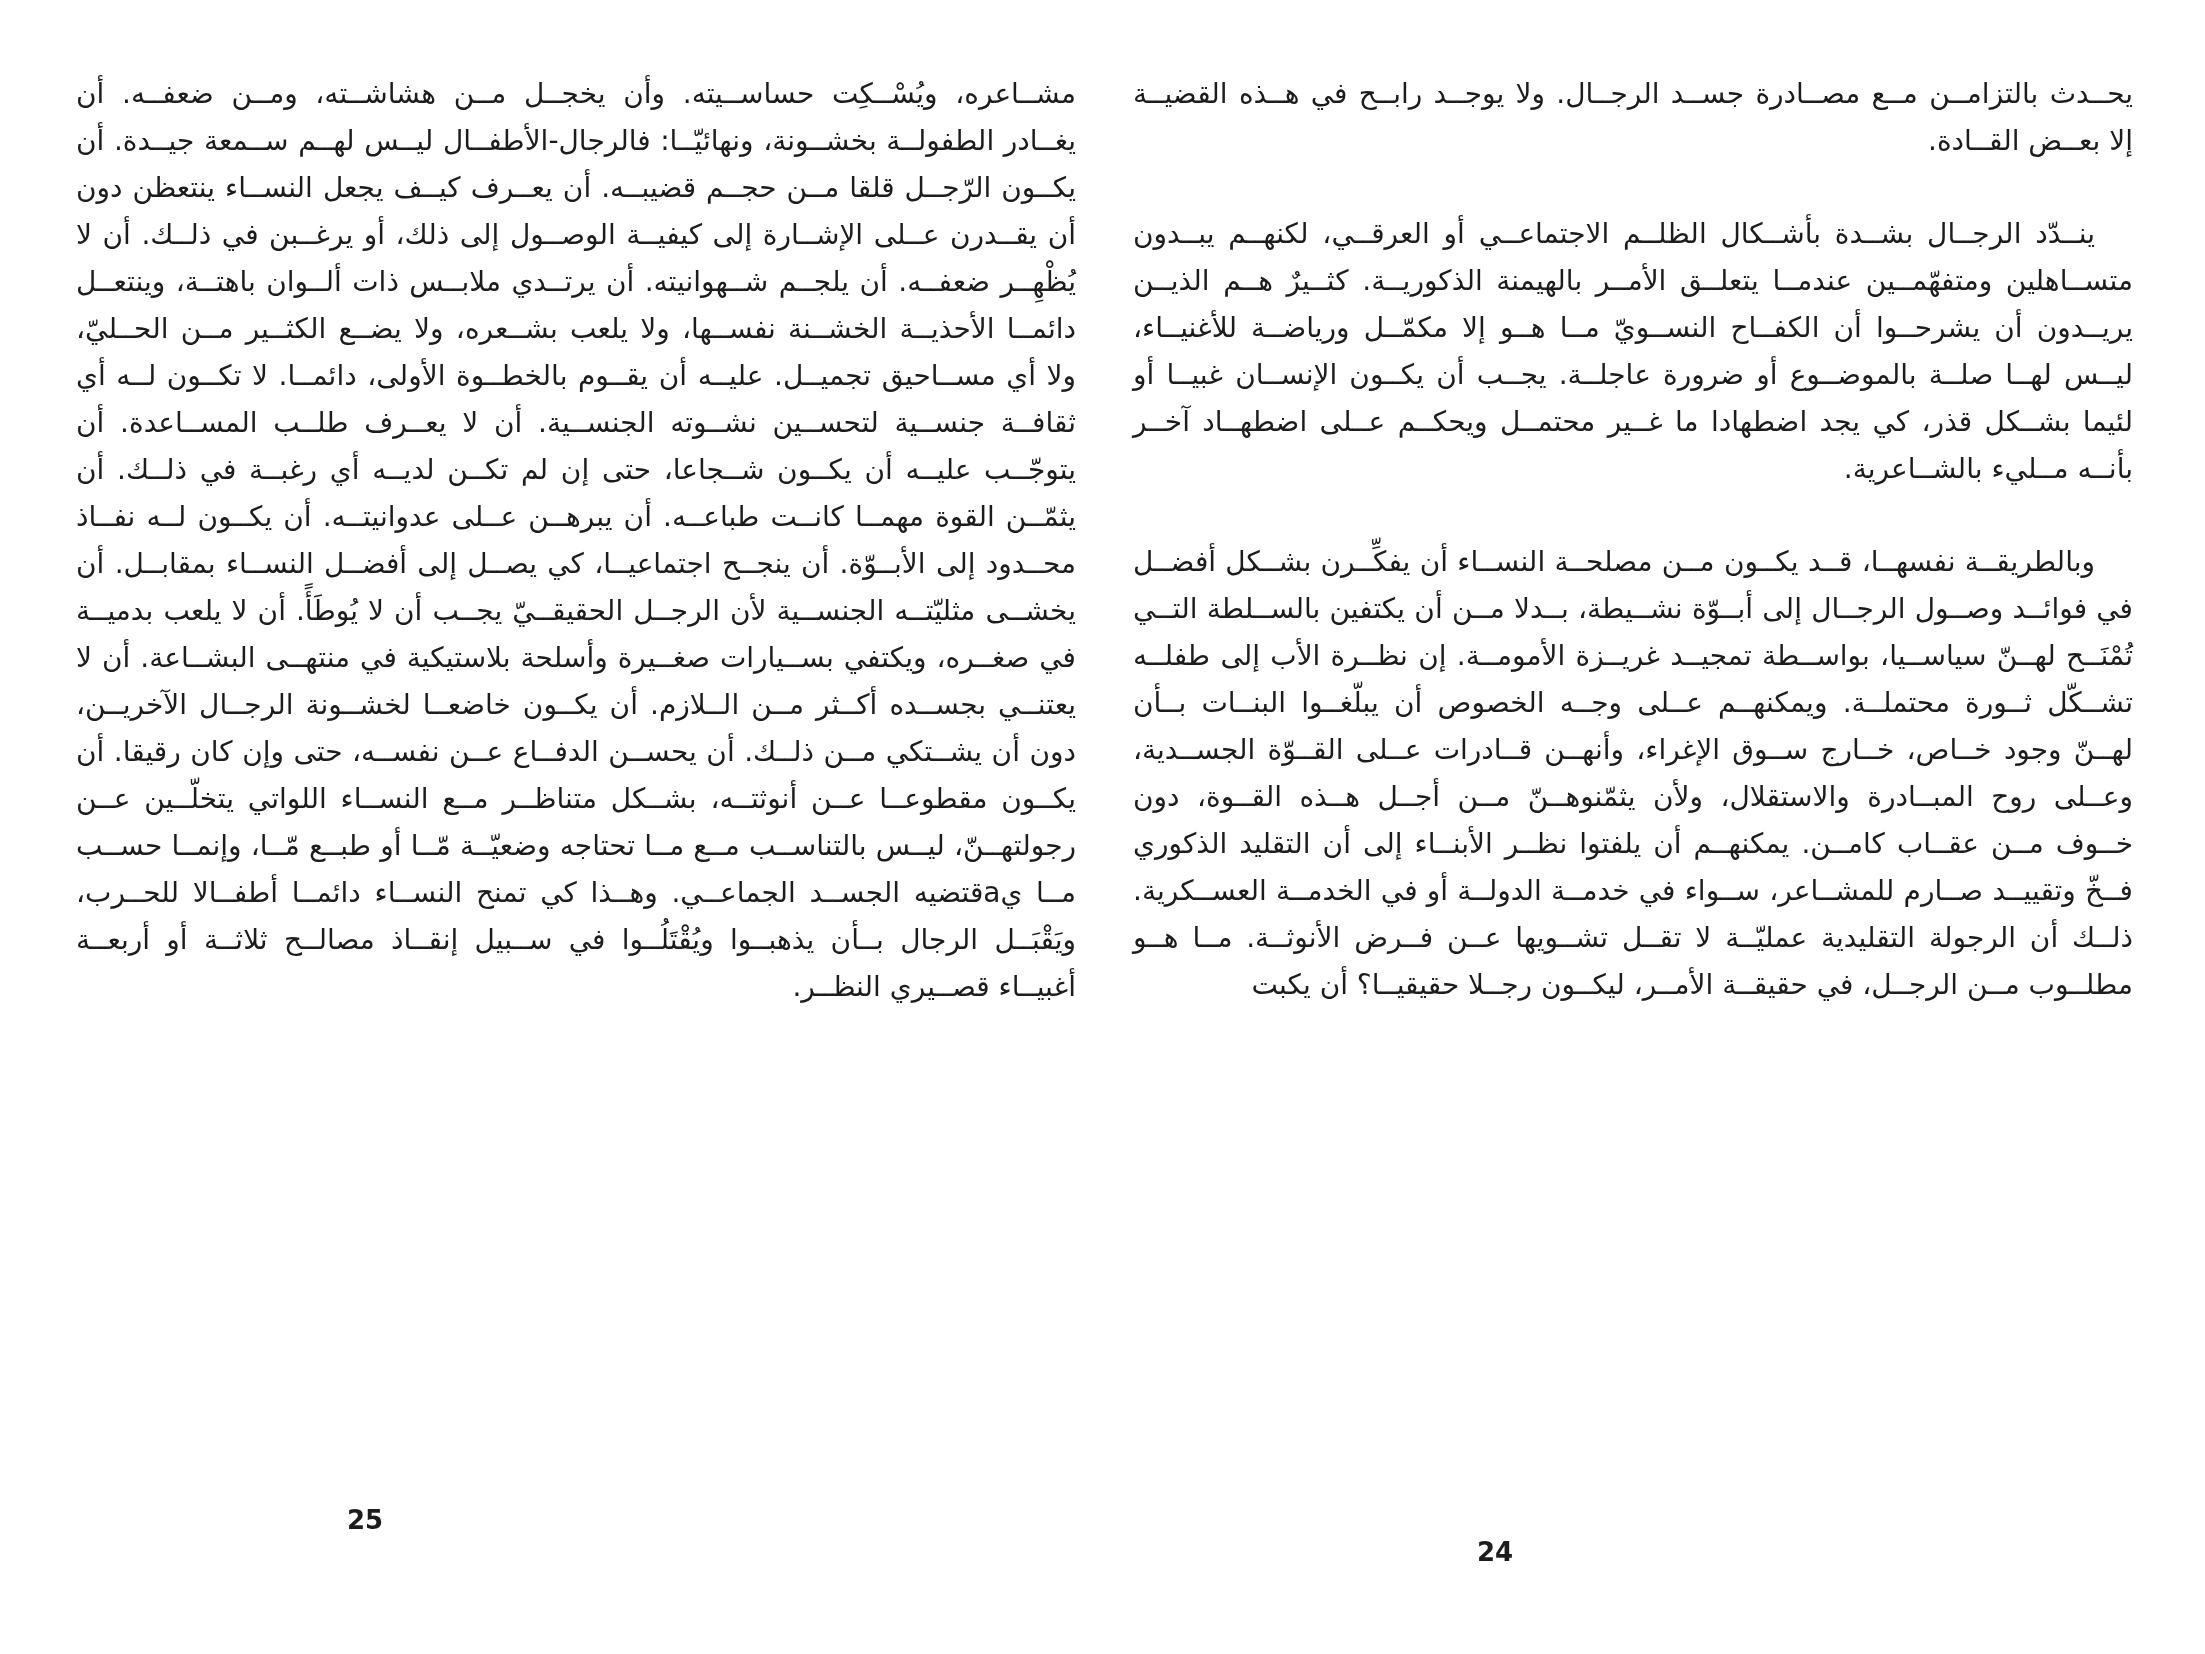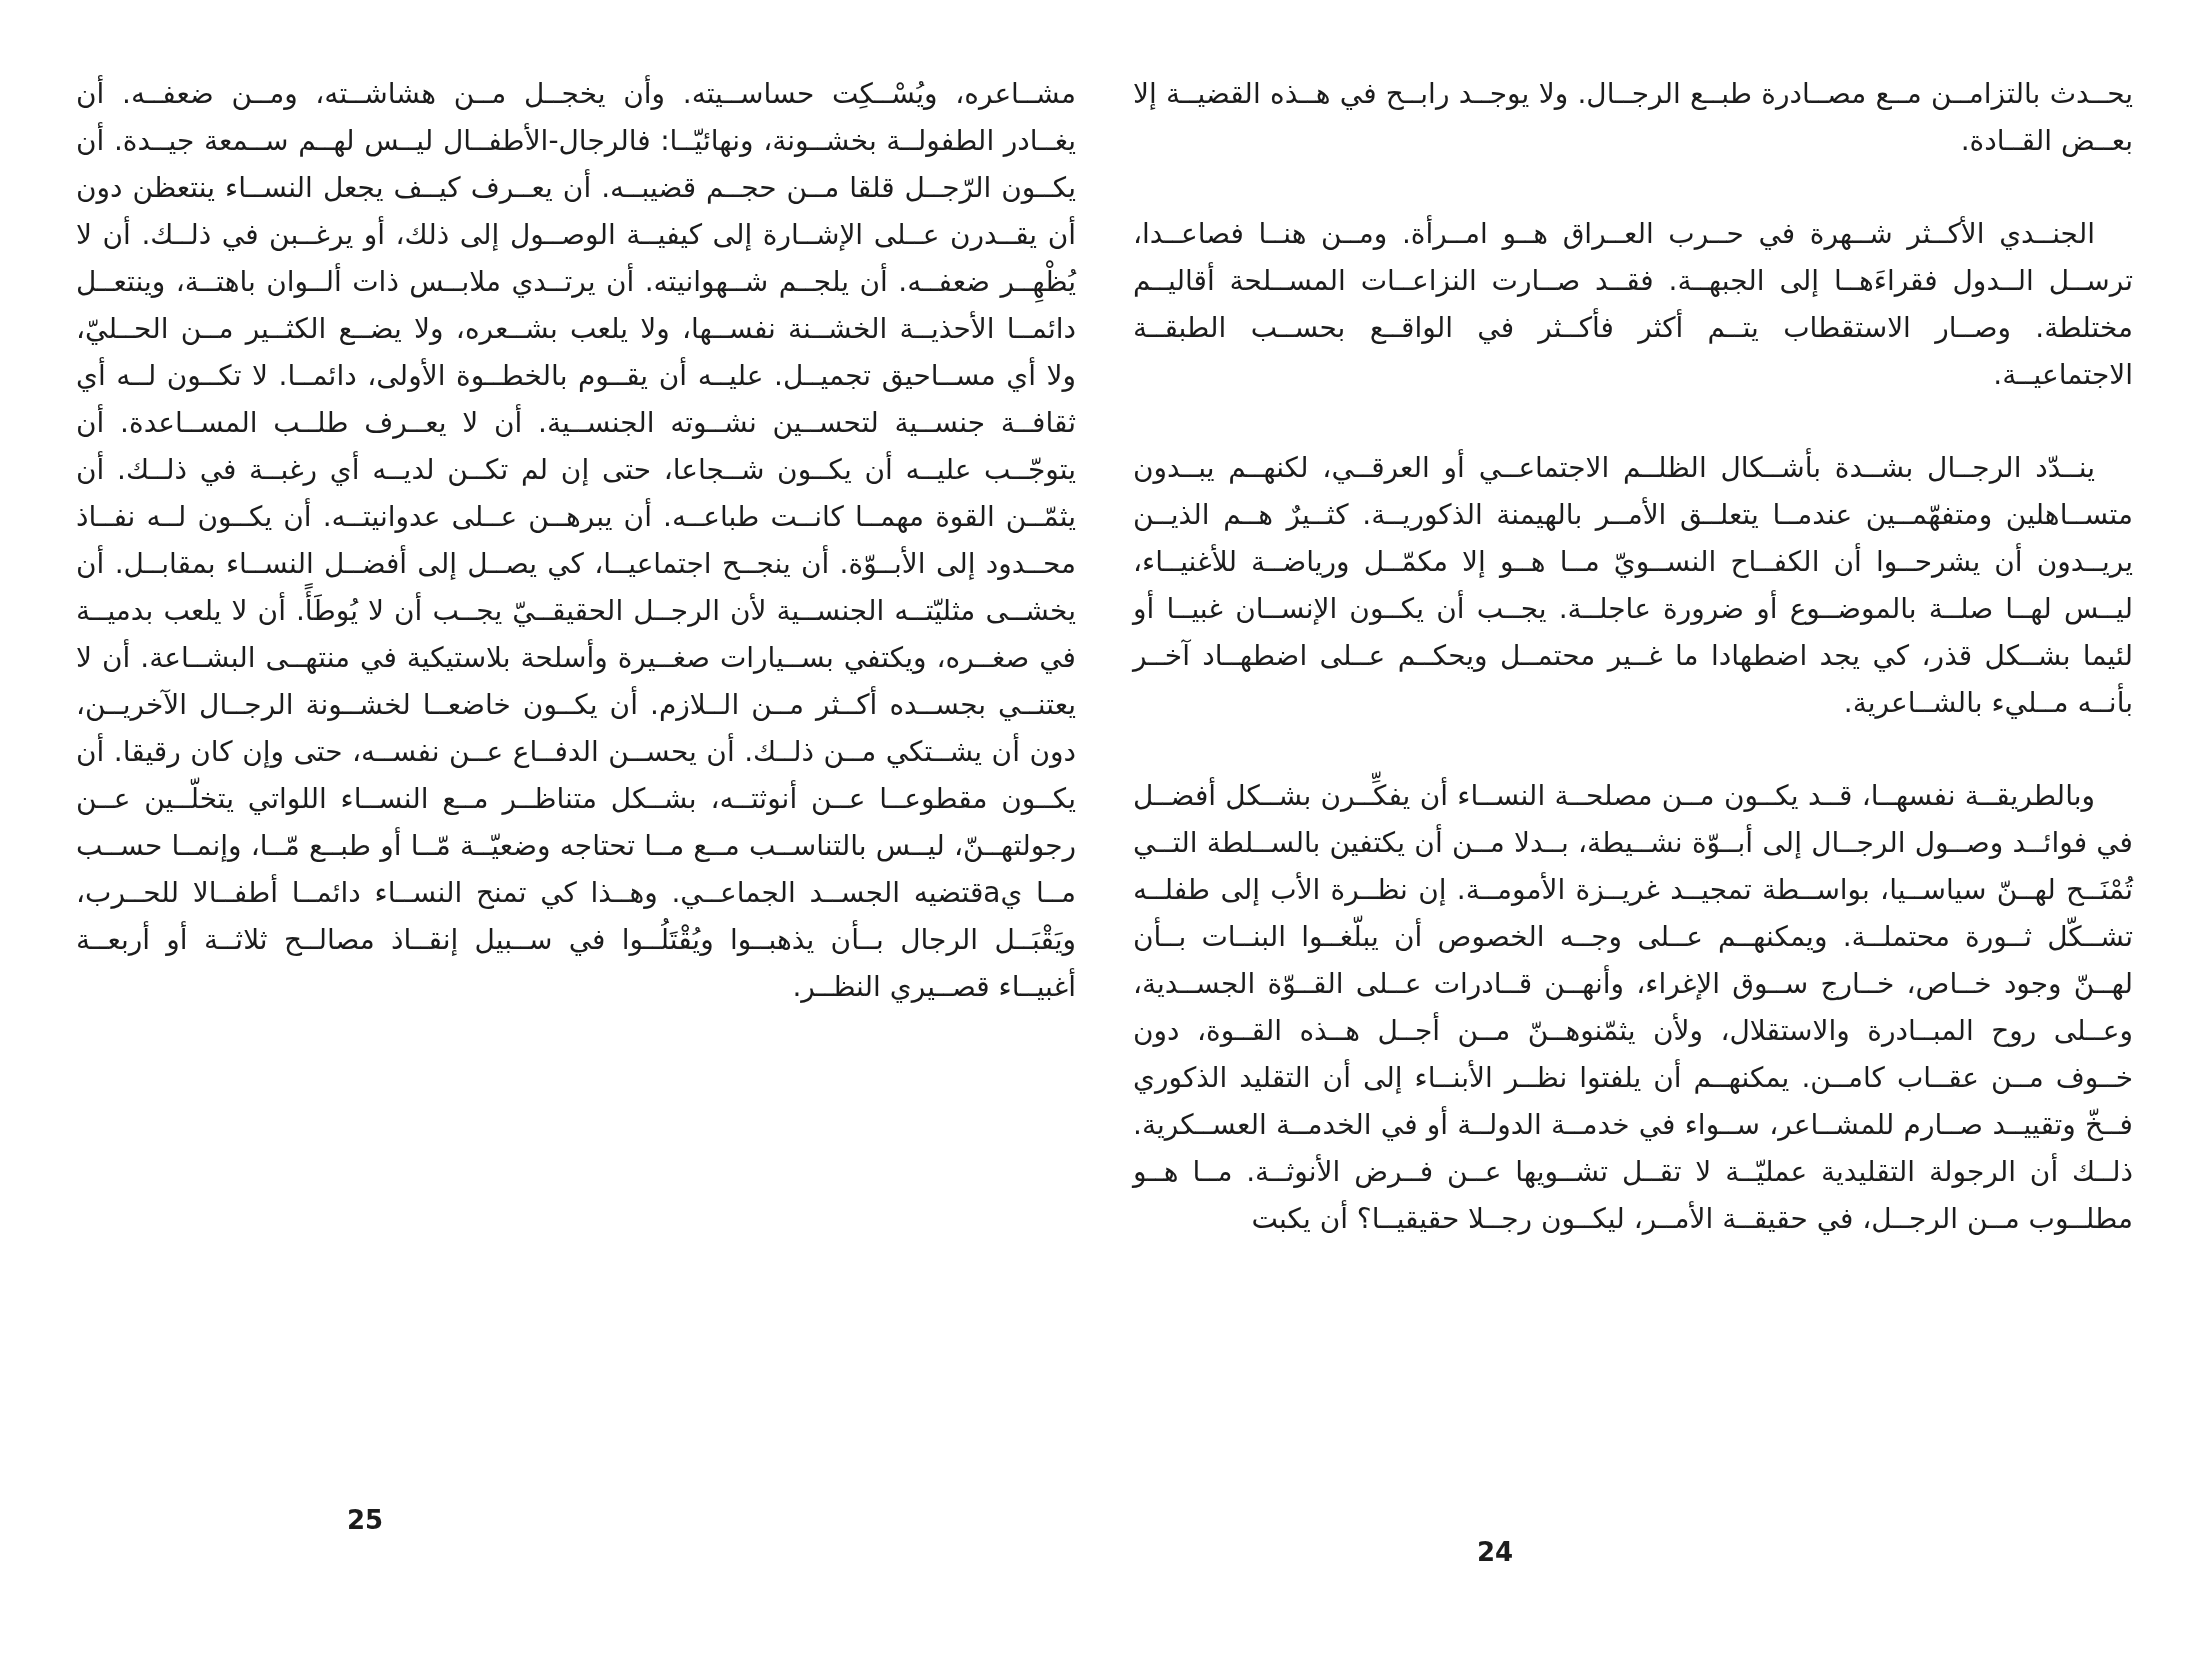--- a/index.html
+++ b/index.html
@@ -60,22 +60,21 @@
   .page-left  .page-number { left: 325px; }
   .page-right .page-number { left: 352px; margin-top: 32px; }
 </style>
 </head>
 <body>
 
 <div class="spread">
 
   <section class="page page-right">
     <div class="text-block">
-      <p>يحــدث بالتزامــن مــع مصــادرة طبــع الرجــال. ولا يوجــد رابــح في هــذه القضيــة إلا بعــض القــادة.</p>
-      <p class="indent">الجنــدي الأكــثر شــهرة في حــرب العــراق هــو امــرأة. ومــن هنــا فصاعــدا، ترســل الــدول فقراءَهــا إلى الجبهــة. فقــد صــارت النزاعــات المســلحة أقاليــم مختلطة. وصــار الاستقطاب يتــم أكثر فأكــثر في الواقــع بحســب الطبقــة الاجتماعيــة.</p>
+      <p>يحــدث بالتزامــن مــع مصــادرة جســد الرجــال. ولا يوجــد رابــح في هــذه القضيــة إلا بعــض القــادة.</p>
       <p class="indent">ينــدّد الرجــال بشــدة بأشــكال الظلــم الاجتماعــي أو العرقــي، لكنهــم يبــدون متســاهلين ومتفهّمــين عندمــا يتعلــق الأمــر بالهيمنة الذكوريــة. كثــيرٌ هــم الذيــن يريــدون أن يشرحــوا أن الكفــاح النســويّ مــا هــو إلا مكمّــل ورياضــة للأغنيــاء، ليــس لهــا صلــة بالموضــوع أو ضرورة عاجلــة. يجــب أن يكــون الإنســان غبيــا أو لئيما بشــكل قذر، كي يجد اضطهادا ما غــير محتمــل ويحكــم عــلى اضطهــاد آخــر بأنــه مــليء بالشــاعرية.</p>
       <p class="indent">وبالطريقــة نفسهــا، قــد يكــون مــن مصلحــة النســاء أن يفكِّــرن بشــكل أفضــل في فوائــد وصــول الرجــال إلى أبــوّة نشــيطة، بــدلا مــن أن يكتفين بالســلطة التــي تُمْنَــح لهــنّ سياســيا، بواســطة تمجيــد غريــزة الأمومــة. إن نظــرة الأب إلى طفلــه تشــكّل ثــورة محتملــة. ويمكنهــم عــلى وجــه الخصوص أن يبلّغــوا البنــات بــأن لهــنّ وجود خــاص، خــارج ســوق الإغراء، وأنهــن قــادرات عــلى القــوّة الجســدية، وعــلى روح المبــادرة والاستقلال، ولأن يثمّنوهــنّ مــن أجــل هــذه القــوة، دون خــوف مــن عقــاب كامــن. يمكنهــم أن يلفتوا نظــر الأبنــاء إلى أن التقليد الذكوري فــخّ وتقييــد صــارم للمشــاعر، ســواء في خدمــة الدولــة أو في الخدمــة العســكرية. ذلــك أن الرجولة التقليدية عمليّــة لا تقــل تشــويها عــن فــرض الأنوثــة. مــا هــو مطلــوب مــن الرجــل، في حقيقــة الأمــر، ليكــون رجــلا حقيقيــا؟ أن يكبت</p>
     </div>
     <div class="page-number">24</div>
   </section>
 
   <section class="page page-left">
     <div class="text-block">
       <p>مشــاعره، ويُسْــكِت حساســيته. وأن يخجــل مــن هشاشــته، ومــن ضعفــه. أن يغــادر الطفولــة بخشــونة، ونهائيّــا: فالرجال-الأطفــال ليــس لهــم ســمعة جيــدة. أن يكــون الرّجــل قلقا مــن حجــم قضيبــه. أن يعــرف كيــف يجعل النســاء ينتعظن دون أن يقــدرن عــلى الإشــارة إلى كيفيــة الوصــول إلى ذلك، أو يرغــبن في ذلــك. أن لا يُظْهِــر ضعفــه. أن يلجــم شــهوانيته. أن يرتــدي ملابــس ذات ألــوان باهتــة، وينتعــل دائمــا الأحذيــة الخشــنة نفســها، ولا يلعب بشــعره، ولا يضــع الكثــير مــن الحــليّ، ولا أي مســاحيق تجميــل. عليــه أن يقــوم بالخطــوة الأولى، دائمــا. لا تكــون لــه أي ثقافــة جنســية لتحســين نشــوته الجنســية. أن لا يعــرف طلــب المســاعدة. أن يتوجّــب عليــه أن يكــون شــجاعا، حتى إن لم تكــن لديــه أي رغبــة في ذلــك. أن يثمّــن القوة مهمــا كانــت طباعــه. أن يبرهــن عــلى عدوانيتــه. أن يكــون لــه نفــاذ محــدود إلى الأبــوّة. أن ينجــح اجتماعيــا، كي يصــل إلى أفضــل النســاء بمقابــل. أن يخشــى مثليّتــه الجنســية لأن الرجــل الحقيقــيّ يجــب أن لا يُوطَأً. أن لا يلعب بدميــة في صغــره، ويكتفي بســيارات صغــيرة وأسلحة بلاستيكية في منتهــى البشــاعة. أن لا يعتنــي بجســده أكــثر مــن الــلازم. أن يكــون خاضعــا لخشــونة الرجــال الآخريــن، دون أن يشــتكي مــن ذلــك. أن يحســن الدفــاع عــن نفســه، حتى وإن كان رقيقا. أن يكــون مقطوعــا عــن أنوثتــه، بشــكل متناظــر مــع النســاء اللواتي يتخلّــين عــن رجولتهــنّ، ليــس بالتناســب مــع مــا تحتاجه وضعيّــة مّــا أو طبــع مّــا، وإنمــا حســب مــا يaقتضيه الجســد الجماعــي. وهــذا كي تمنح النســاء دائمــا أطفــالا للحــرب، ويَقْبَــل الرجال بــأن يذهبــوا ويُقْتَلُــوا في ســبيل إنقــاذ مصالــح ثلاثــة أو أربعــة أغبيــاء قصــيري النظــر.</p>
     </div>

